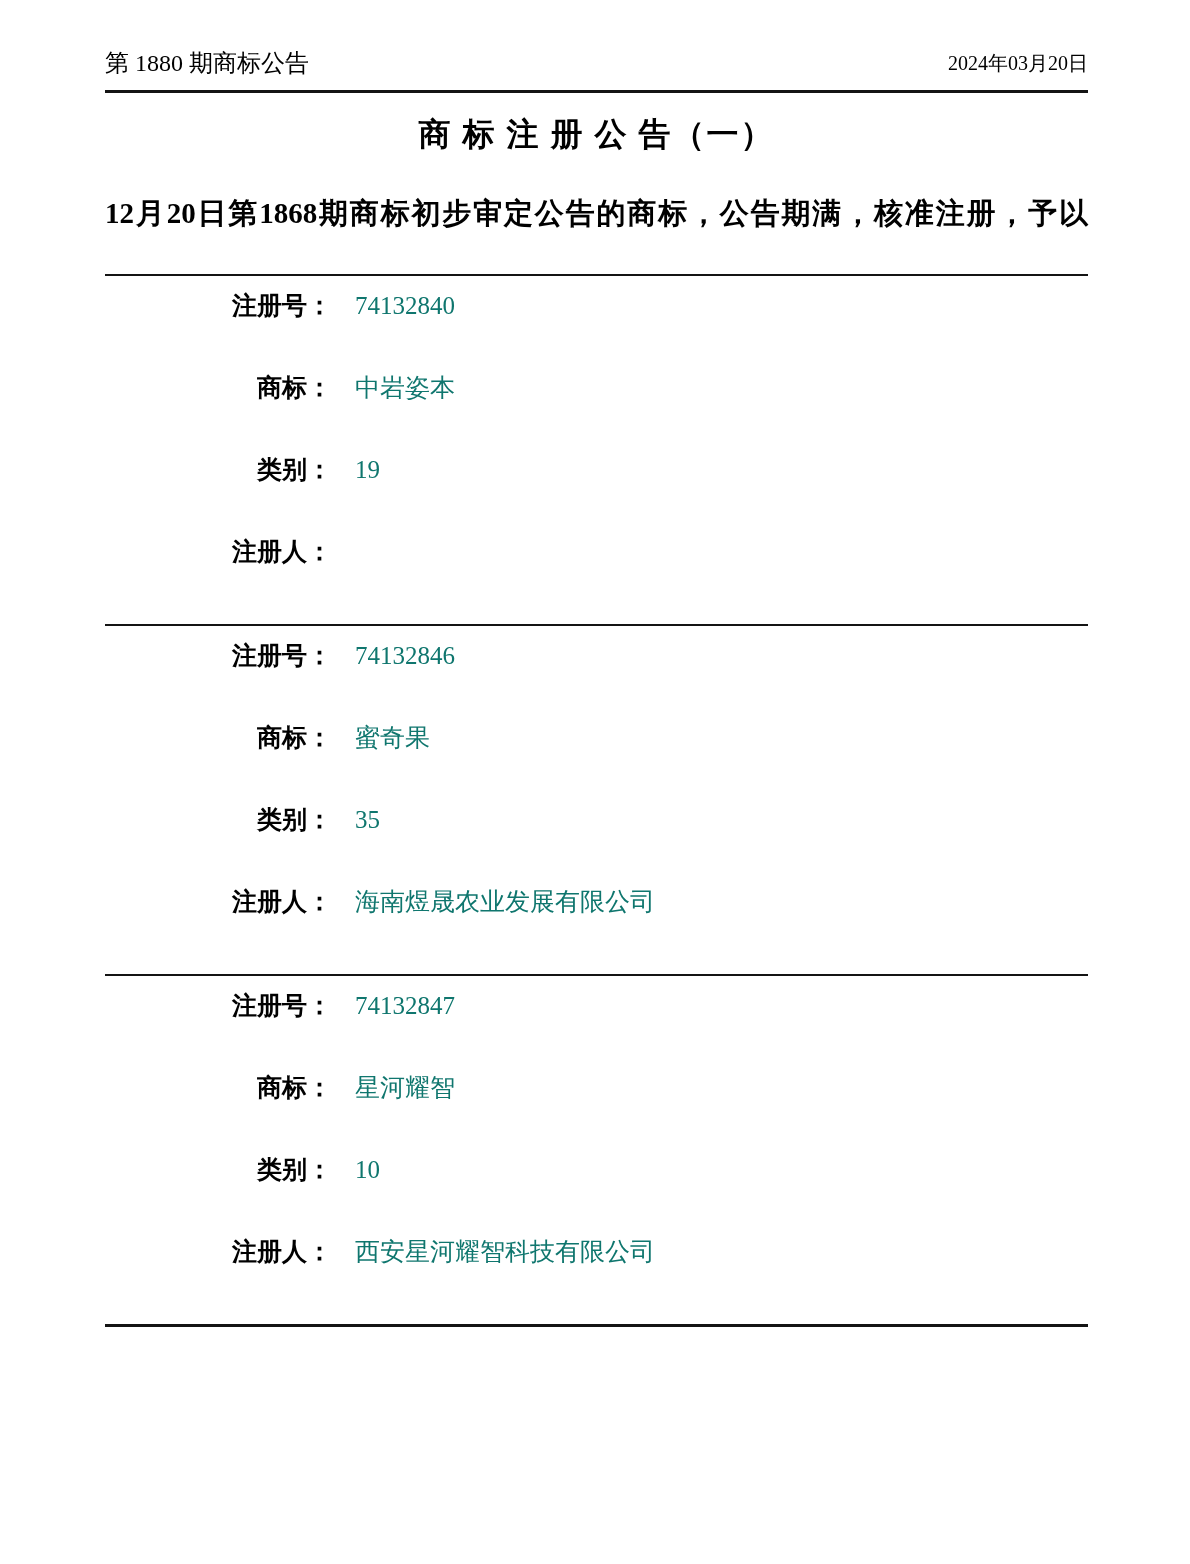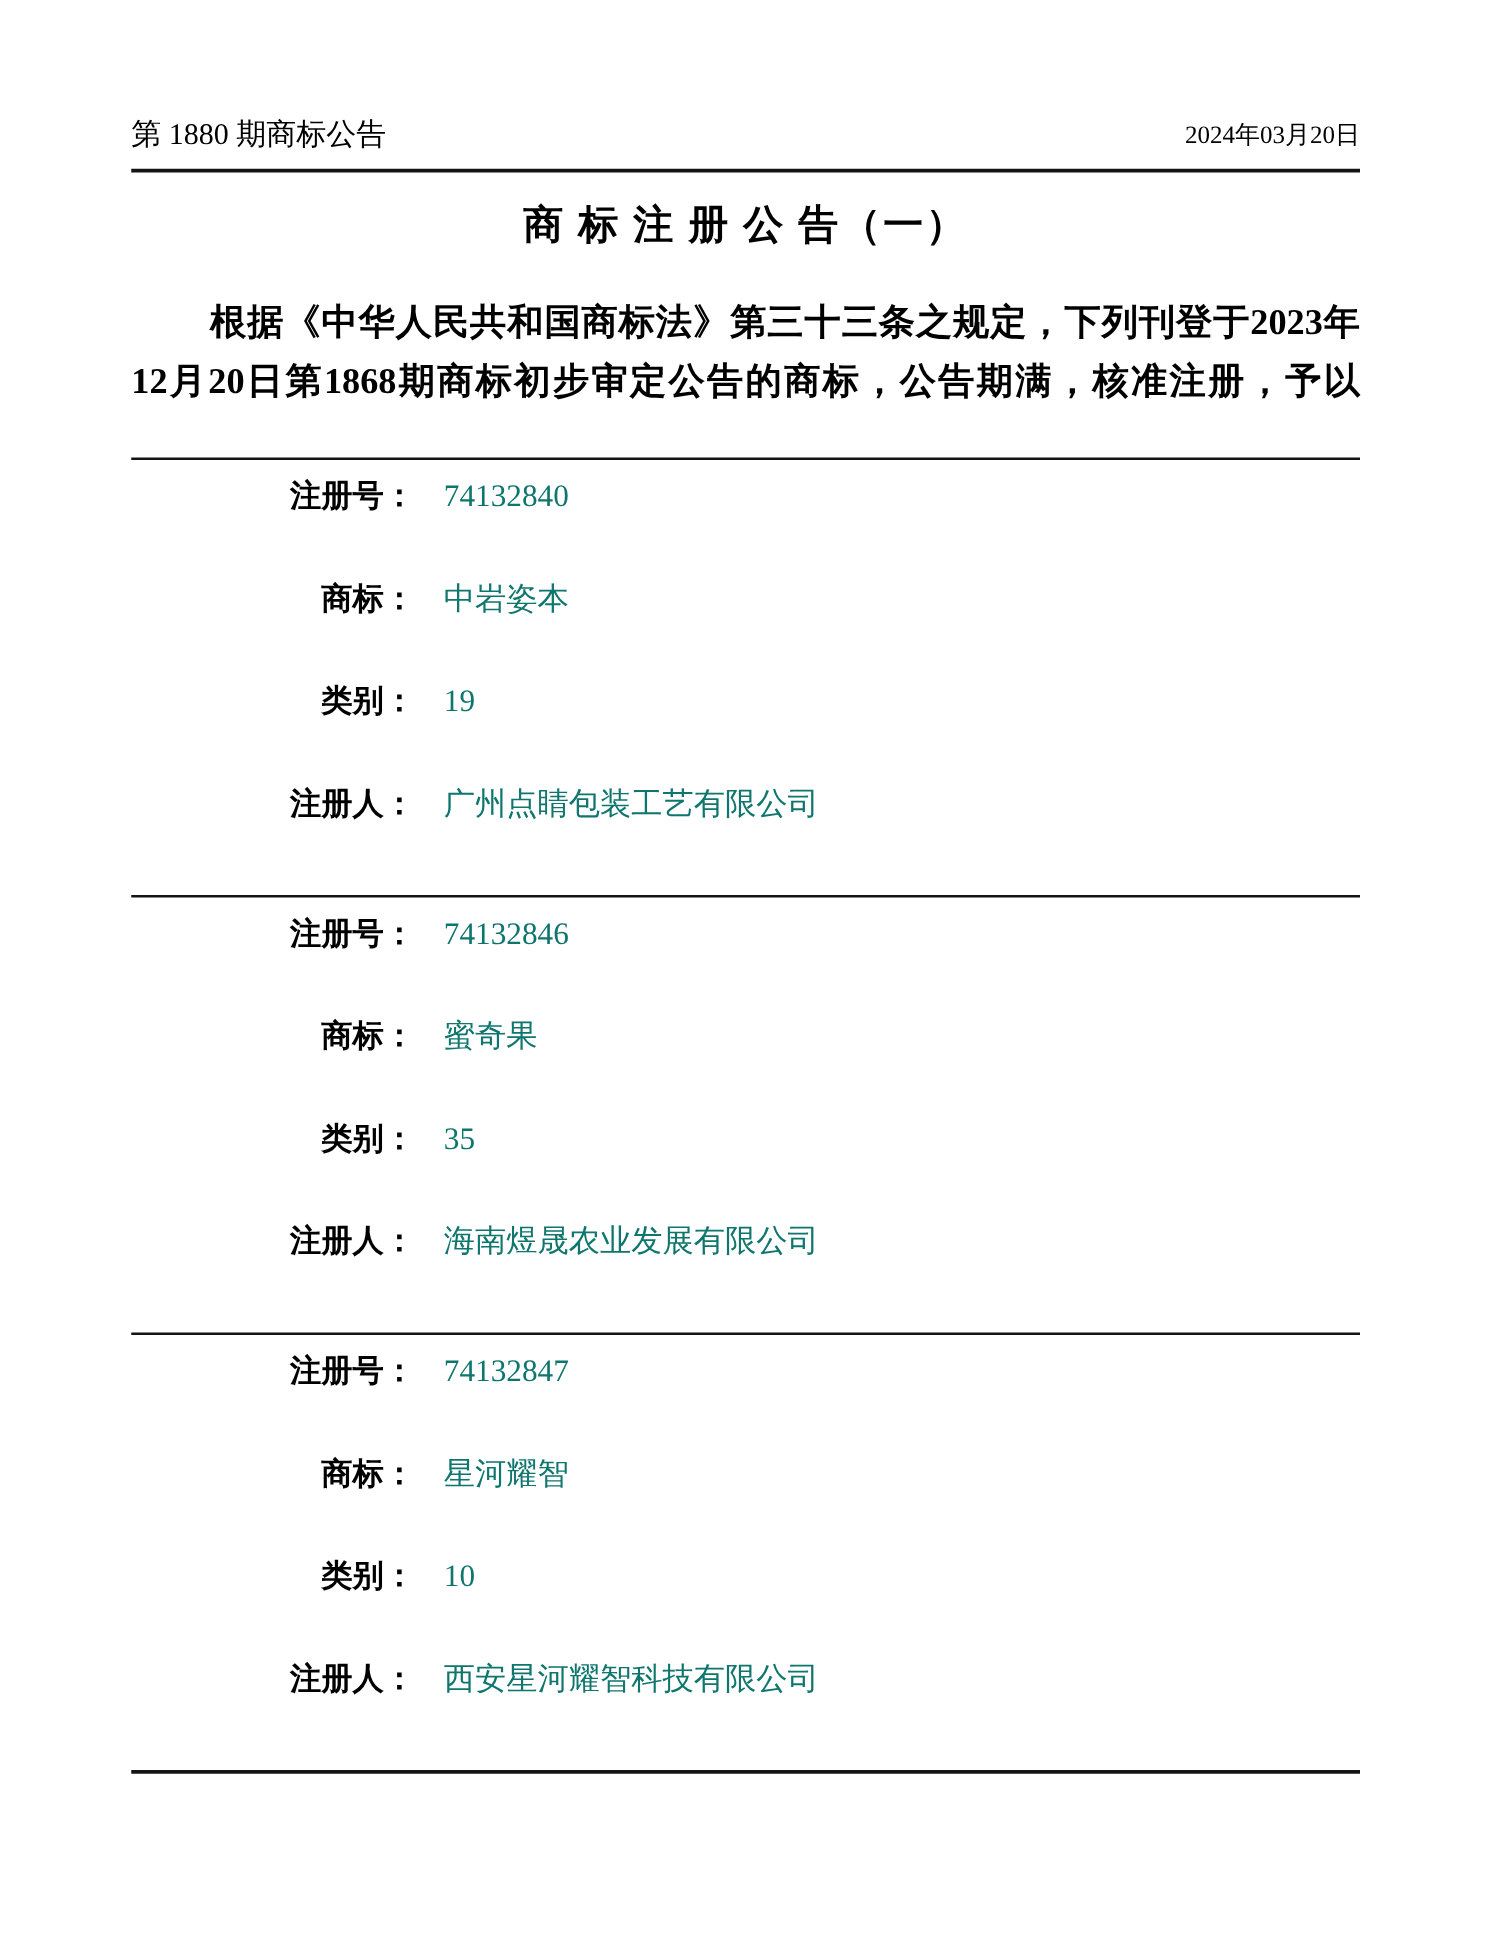--- a/index.html
+++ b/index.html
@@ -17,21 +17,21 @@
     overflow: hidden;
   }
   .content {
     margin-left: 105px;
     width: 983px;
   }
   .header {
     display: flex;
     justify-content: space-between;
     align-items: flex-start;
-    padding-top: 94px;
+    padding-top: 49px;
     font-size: 24px;
     line-height: 28px;
   }
   .header-date { font-size: 20px; }
   .header-rule {
     height: 3px;
     background: #141414;
     margin-top: 13px;
   }
   .title {
@@ -91,42 +91,40 @@
 
     <div class="header">
       <span class="header-issue">第 1880 期商标公告</span>
       <span class="header-date">2024年03月20日</span>
     </div>
     <div class="header-rule"></div>
 
     <h1 class="title">商 标 注 册 公 告（一）</h1>
 
     <div class="intro">
-      <p class="intro-line indent">根据《中华人民共和国商标法》第三十三条之规定，下列刊登于2023年</p>
       <p class="intro-line">12月20日第1868期商标初步审定公告的商标，公告期满，核准注册，予以</p>
     </div>
 
     <div class="records">
 
       <div class="record">
         <div class="row">
           <span class="label">注册号：</span>
           <span class="value">74132840</span>
         </div>
         <div class="row">
           <span class="label">商标：</span>
           <span class="value">中岩姿本</span>
         </div>
         <div class="row">
           <span class="label">类别：</span>
           <span class="value">19</span>
         </div>
         <div class="row">
           <span class="label">注册人：</span>
-          <span class="value">广州点睛包装工艺有限公司</span>
         </div>
       </div>
 
       <div class="record">
         <div class="row">
           <span class="label">注册号：</span>
           <span class="value">74132846</span>
         </div>
         <div class="row">
           <span class="label">商标：</span>

